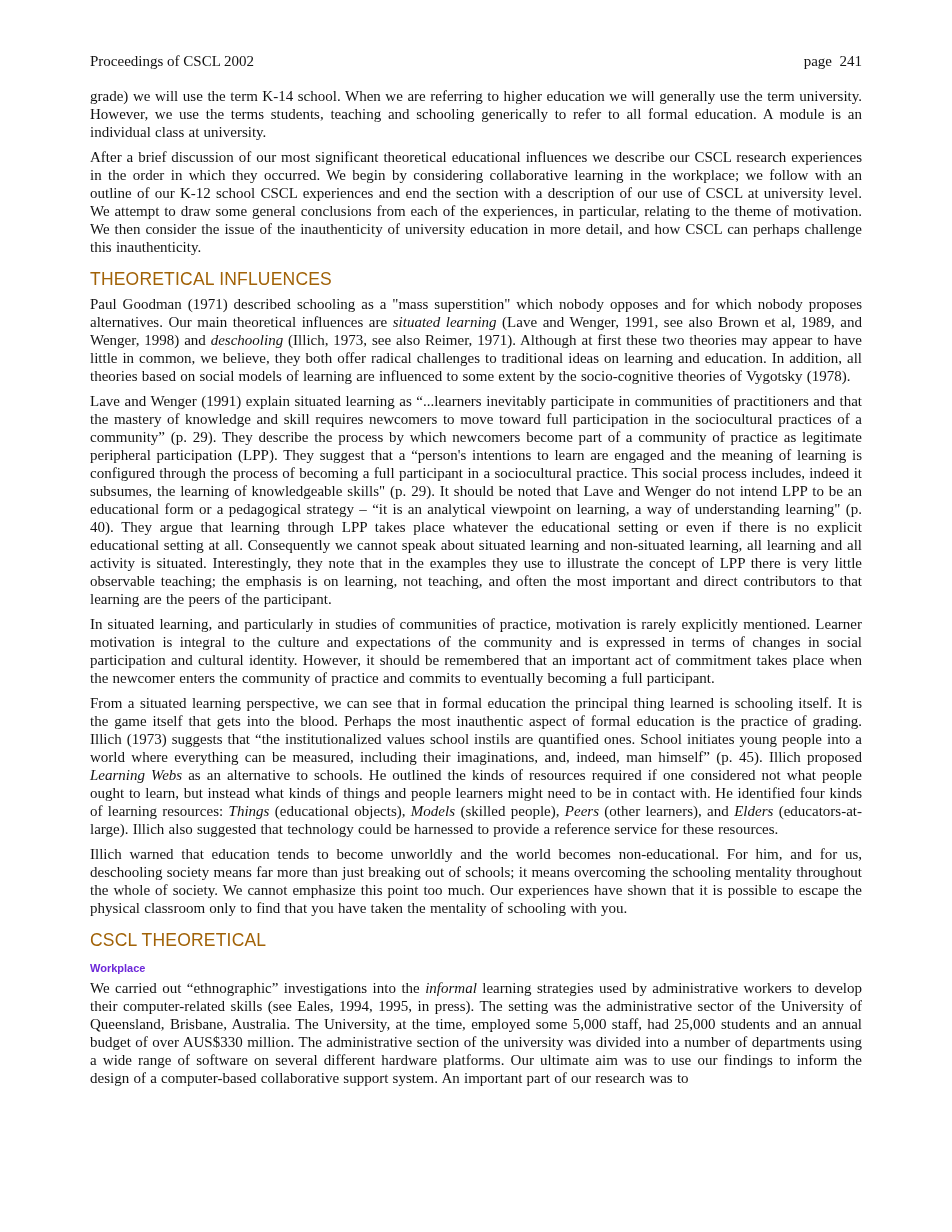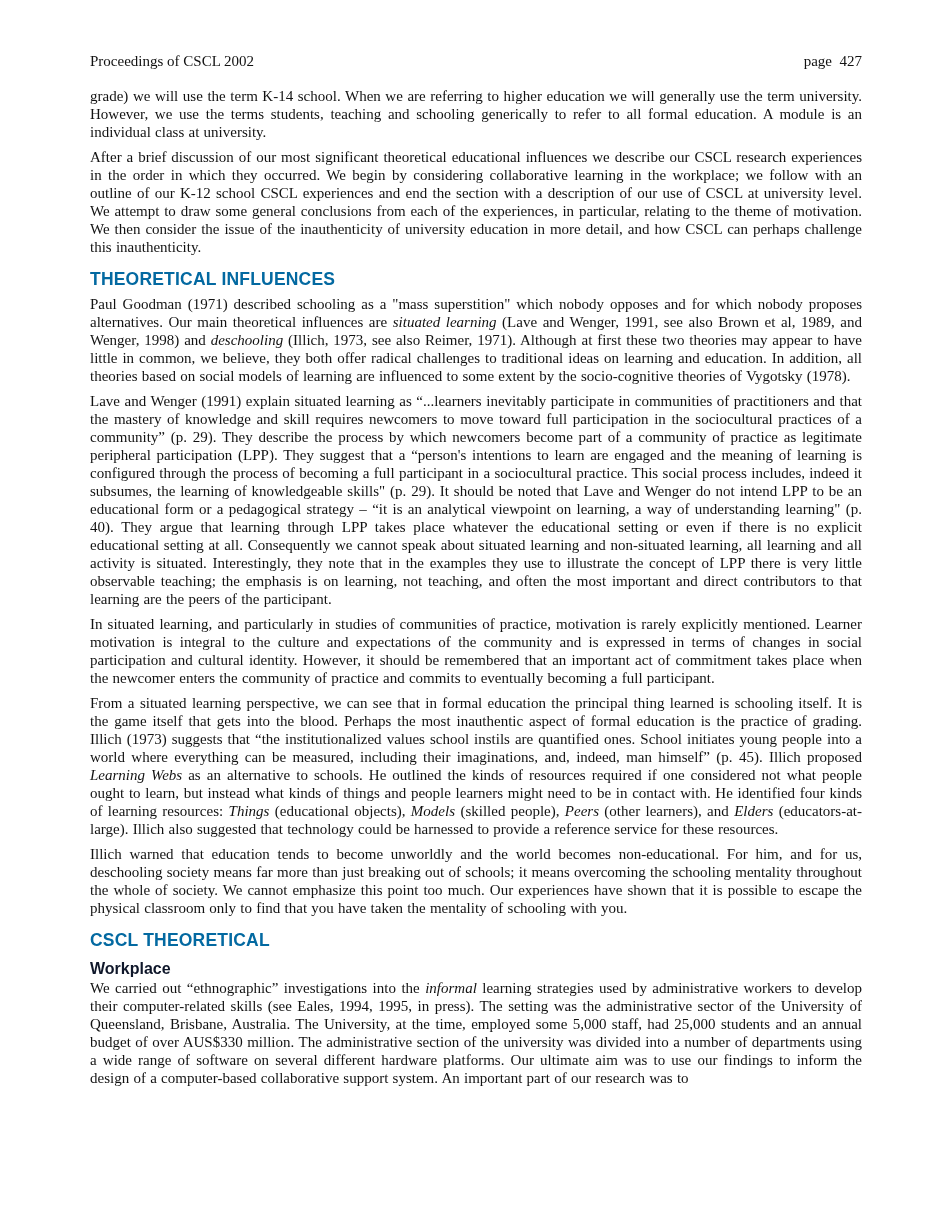--- a/index.html
+++ b/index.html
@@ -30,46 +30,46 @@
   }
   .doc-body p {
     margin: 0 0 7px 0;
     font-size: 15px;
     line-height: 18px;
     text-align: justify;
     word-spacing: 0.5px;
   }
   .doc-body h1.section {
     font-family: "Liberation Sans", sans-serif;
-    font-weight: bold;
+    font-weight: normal;
     font-size: 17.5px;
     line-height: 21px;
     margin: 13px 0 5px 0;
     letter-spacing: 0.2px;
-    color: #0369a1;
+    color: #a16207;
   }
   .doc-body h2.subsection {
     font-family: "Liberation Sans", sans-serif;
     font-weight: bold;
-    font-size: 16px;
+    font-size: 11px;
     line-height: 19px;
     margin: 8px 0 1px 0;
-    color: #0f172a;
+    color: #6d28d9;
   }
   .doc-body em {
     font-style: italic;
   }
 </style>
 </head>
 <body>
 
 <div class="page">
   <div class="running-header">
     <span>Proceedings of CSCL 2002</span>
-    <span>page  427</span>
+    <span>page  241</span>
   </div>
   <div class="doc-body">
       <p><span>grade) we will use the term K-14 school. When we are referring to higher education we will generally use the term university. However, we use the terms students, teaching and schooling generically to refer to all formal education. A module is an individual class at university.</span></p>
       <p><span>After a brief discussion of our most significant theoretical educational influences we describe our CSCL research experiences in the order in which they occurred. We begin by considering collaborative learning in the workplace; we follow with an outline of our K-12 school CSCL experiences and end the section with a description of our use of CSCL at university level. We attempt to draw some general conclusions from each of the experiences, in particular, relating to the theme of motivation. We then consider the issue of the inauthenticity of university education in more detail, and how CSCL can perhaps challenge this inauthenticity.</span></p>
       <h1 class="section">THEORETICAL INFLUENCES</h1>
       <p><span>Paul Goodman (1971) described schooling as a "mass superstition" which nobody opposes and for which nobody proposes alternatives. Our main theoretical influences are </span><em>situated learning</em><span> (Lave and Wenger, 1991, see also Brown et al, 1989, and Wenger, 1998) and </span><em>deschooling</em><span> (Illich, 1973, see also Reimer, 1971). Although at first these two theories may appear to have little in common, we believe, they both offer radical challenges to traditional ideas on learning and education. In addition, all theories based on social models of learning are influenced to some extent by the socio-cognitive theories of Vygotsky (1978).</span></p>
       <p><span>Lave and Wenger (1991) explain situated learning as “...learners inevitably participate in communities of practitioners and that the mastery of knowledge and skill requires newcomers to move toward full participation in the sociocultural practices of a community” (p. 29). They describe the process by which newcomers become part of a community of practice as legitimate peripheral participation (LPP). They suggest that a “person's intentions to learn are engaged and the meaning of learning is configured through the process of becoming a full participant in a sociocultural practice. This social process includes, indeed it subsumes, the learning of knowledgeable skills" (p. 29). It should be noted that Lave and Wenger do not intend LPP to be an educational form or a pedagogical strategy – “it is an analytical viewpoint on learning, a way of understanding learning" (p. 40). They argue that learning through LPP takes place whatever the educational setting or even if there is no explicit educational setting at all. Consequently we cannot speak about situated learning and non-situated learning, all learning and all activity is situated. Interestingly, they note that in the examples they use to illustrate the concept of LPP there is very little observable teaching; the emphasis is on learning, not teaching, and often the most important and direct contributors to that learning are the peers of the participant.</span></p>
       <p><span>In situated learning, and particularly in studies of communities of practice, motivation is rarely explicitly mentioned. Learner motivation is integral to the culture and expectations of the community and is expressed in terms of changes in social participation and cultural identity. However, it should be remembered that an important act of commitment takes place when the newcomer enters the community of practice and commits to eventually becoming a full participant.</span></p>
       <p><span>From a situated learning perspective, we can see that in formal education the principal thing learned is schooling itself. It is the game itself that gets into the blood. Perhaps the most inauthentic aspect of formal education is the practice of grading. Illich (1973) suggests that “the institutionalized values school instils are quantified ones. School initiates young people into a world where everything can be measured, including their imaginations, and, indeed, man himself” (p. 45). Illich proposed </span><em>Learning Webs</em><span> as an alternative to schools. He outlined the kinds of resources required if one considered not what people ought to learn, but instead what kinds of things and people learners might need to be in contact with. He identified four kinds of learning resources: </span><em>Things</em><span> (educational objects), </span><em>Models</em><span> (skilled people), </span><em>Peers</em><span> (other learners), and </span><em>Elders</em><span> (educators-at-large). Illich also suggested that technology could be harnessed to provide a reference service for these resources.</span></p>
       <p><span>Illich warned that education tends to become unworldly and the world becomes non-educational. For him, and for us, deschooling society means far more than just breaking out of schools; it means overcoming the schooling mentality throughout the whole of society. We cannot emphasize this point too much. Our experiences have shown that it is possible to escape the physical classroom only to find that you have taken the mentality of schooling with you.</span></p>

